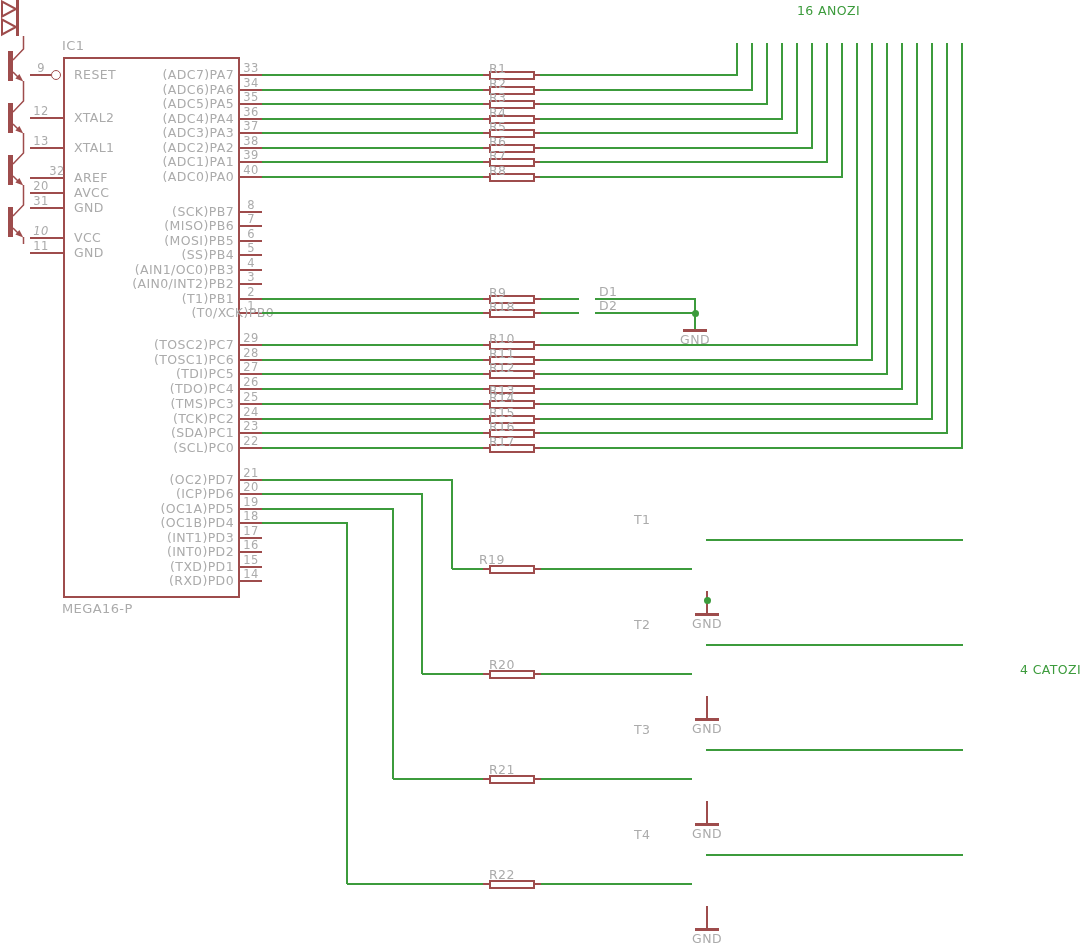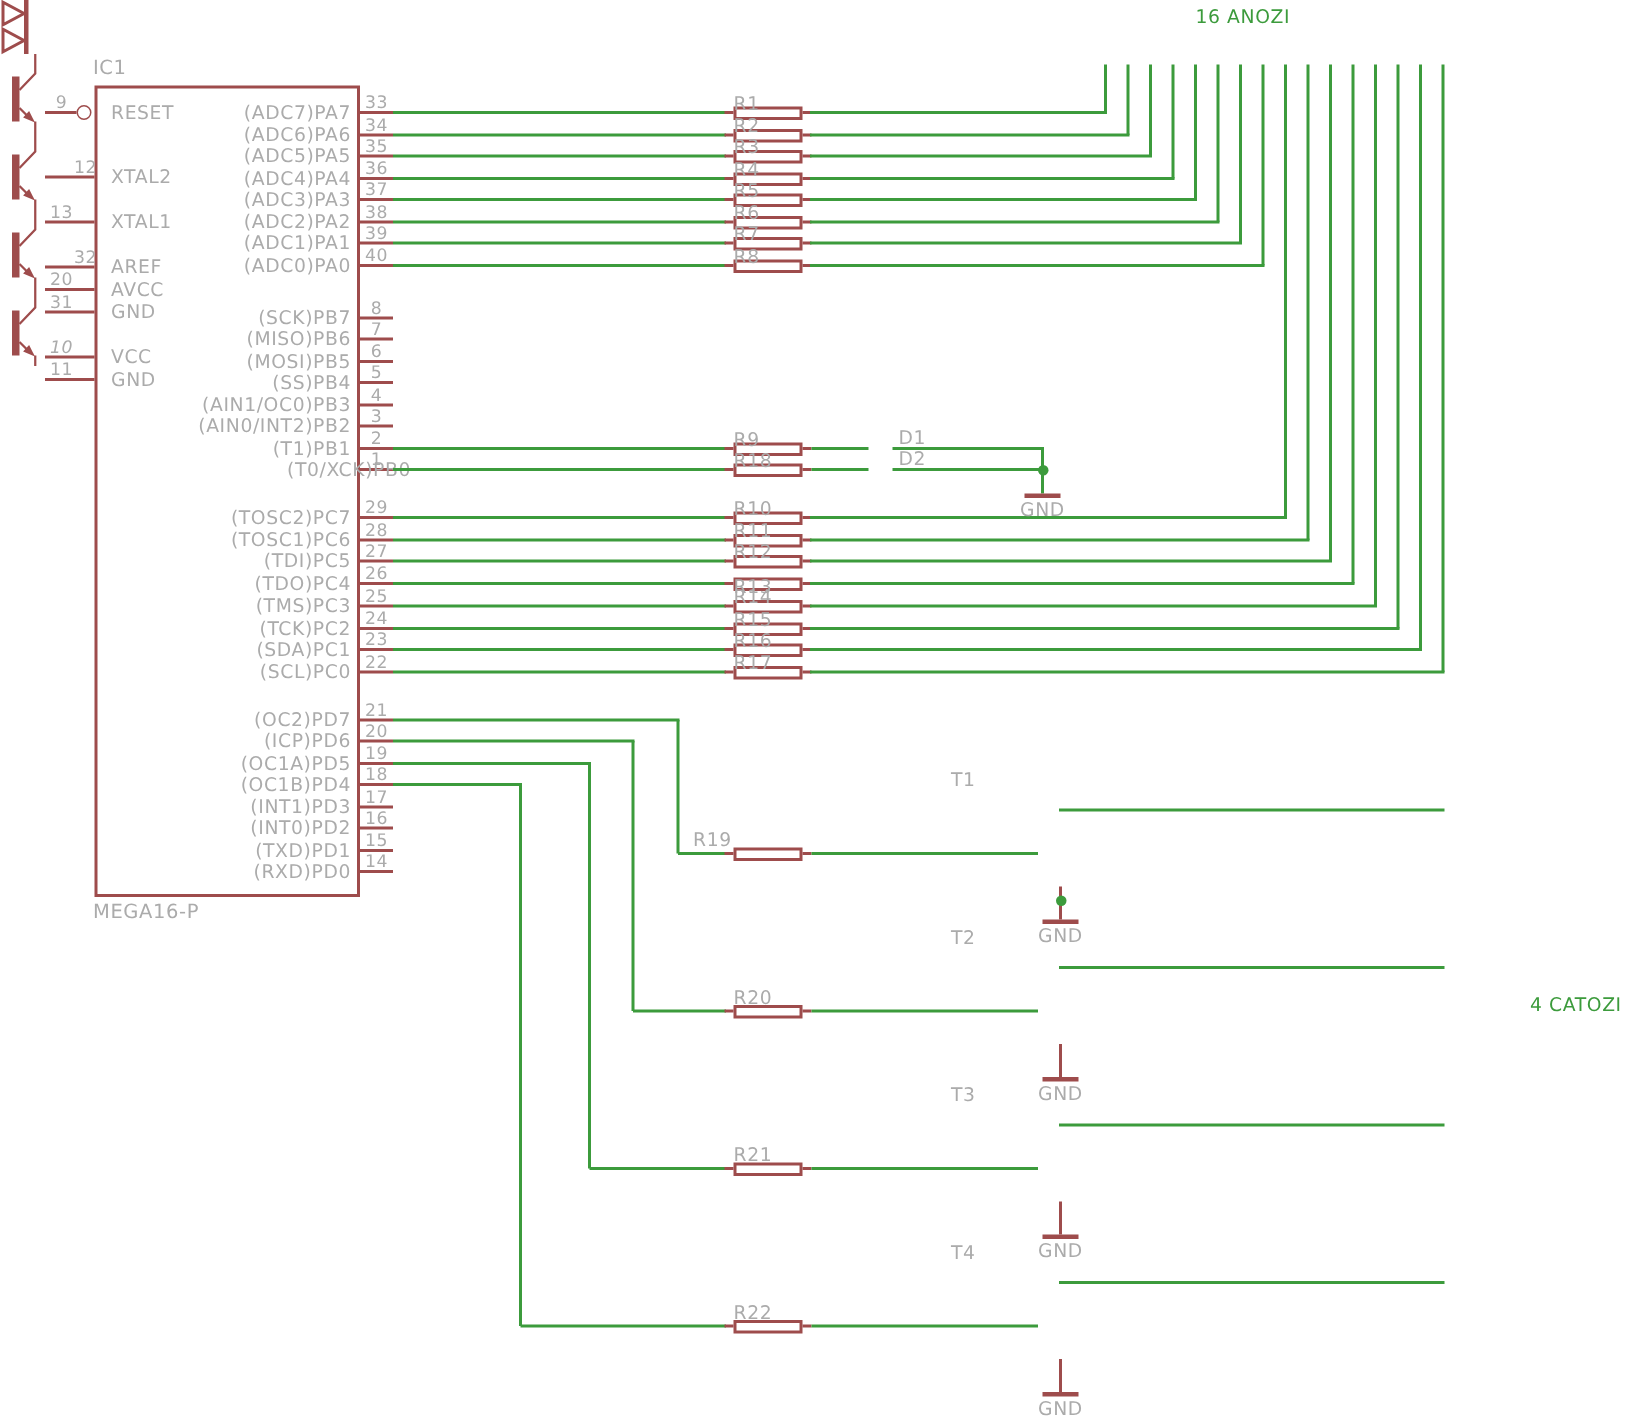--- a/index.html
+++ b/index.html
@@ -34,21 +34,21 @@
 <div id="canvas">
   <div class="lbl" style="left:62px;top:39px;font-size:13px;">IC1</div>
   <div class="icbox"></div>
   <div class="lbl" style="left:62px;top:602px;font-size:13px;">MEGA16-P</div>
   <div class="lbl green-lbl" style="left:797px;top:4px;">16 ANOZI</div>
   <div class="lbl green-lbl" style="left:1020px;top:663px;">4 CATOZI</div>
 <div class="hr" style="left: 30px; top: 74.25px; width: 21px;"></div>
     <div class="lbl pin-num" style="left: 28px; top: 61px; width: 26px;">9</div>
     <div class="lbl" style="left: 74px; top: 68px;">RESET</div>
     <div class="hr" style="left: 30px; top: 117.25px; width: 33px;"></div>
-    <div class="lbl pin-num" style="left: 28px; top: 104px; width: 26px; margin-left: 16px;">12</div>
+    <div class="lbl pin-num" style="left: 28px; top: 104px; width: 26px;">12</div>
     <div class="lbl" style="left: 74px; top: 111px;">XTAL2</div>
     <div class="hr" style="left: 30px; top: 147.25px; width: 33px;"></div>
     <div class="lbl pin-num" style="left: 28px; top: 134px; width: 26px;">13</div>
     <div class="lbl" style="left: 74px; top: 141px;">XTAL1</div>
     <div class="hr" style="left: 30px; top: 177.25px; width: 33px;"></div>
     <div class="lbl pin-num" style="left: 44px; top: 164px; width: 26px;">32</div>
     <div class="lbl" style="left: 74px; top: 171px;">AREF</div>
     <div class="hr" style="left: 30px; top: 192.25px; width: 33px;"></div>
     <div class="lbl pin-num" style="left: 28px; top: 179px; width: 26px;">20</div>
     <div class="lbl" style="left: 74px; top: 186px;">AVCC</div>
@@ -302,21 +302,21 @@
     <div class="dot" style="left: 691.5px; top: 309.5px;"></div>
     <div class="vw" style="left: 694.25px; top: 313px; height: 16px;"></div>
     <div class="gnd-bar" style="left: 683px; top: 329px;"></div>
     <div class="lbl" style="left: 673px; top: 333px; width: 44px; text-align: center;">GND</div>
     <div class="hw" style="left: 262px; top: 479.25px; width: 191px;"></div>
     <div class="vw" style="left: 451.25px; top: 480px; height: 89px;"></div>
     <div class="hw" style="left: 452px; top: 568.25px; width: 32px;"></div>
     <div class="hr" style="left: 483px; top: 568.25px; width: 7px;"></div>
     <div class="hr" style="left: 534px; top: 568.25px; width: 7px;"></div>
     <div class="res" style="left: 489px; top: 565px;"></div>
-    <div class="lbl" style="left: 462px; top: 553px;">R19</div>
+    <div class="lbl" style="left: 479px; top: 553px;">R19</div>
     <div class="hw" style="left: 541px; top: 568.25px; width: 151px;"></div>
     <div style="left: 683px; top: 539px; width: 30px; height: 52px;">
       <svg width="30" height="52" viewBox="0 0 30 52">
     <rect x="8" y="15" width="5" height="30" fill="#9e4c4c"></rect>
     <path d="M13 24 L23.5 13 L23.5 0" stroke="#9e4c4c" stroke-width="1.5" fill="none"></path>
     <path d="M13 36 L20.5 43.5" stroke="#9e4c4c" stroke-width="1.5" fill="none"></path>
     <path d="M23.5 45 L23.5 52" stroke="#9e4c4c" stroke-width="1.5" fill="none"></path>
     <polygon points="23.3,45.6 19.4,38 15.4,42.4" fill="#9e4c4c"></polygon>
       </svg>
     </div>

